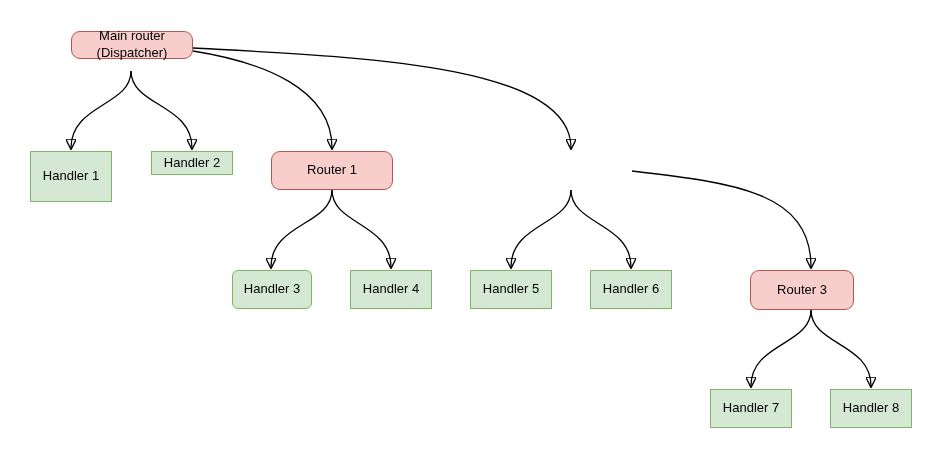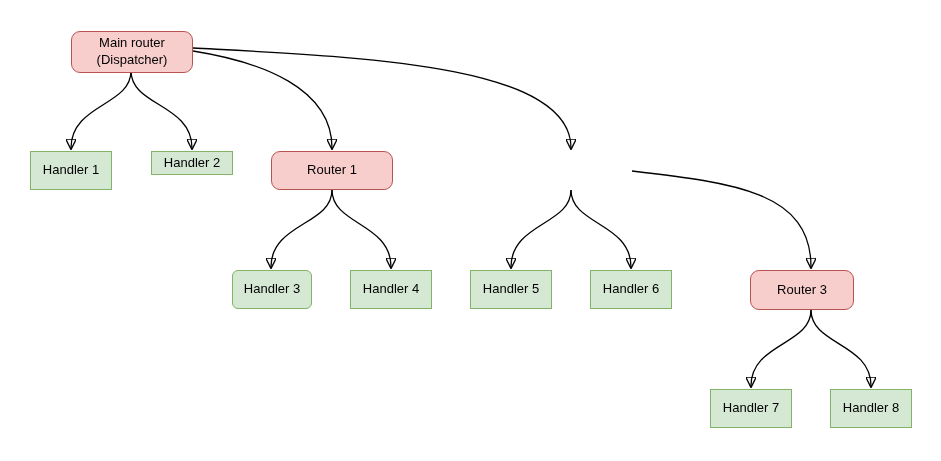--- a/index.html
+++ b/index.html
@@ -47,24 +47,24 @@
     <path d="M193,48 C360,57 571,64 571,148" marker-end="url(#arrow)"></path>
     <path d="M332,190 C332,225 271,223 271,267" marker-end="url(#arrow)"></path>
     <path d="M332,190 C332,225 391,223 391,267" marker-end="url(#arrow)"></path>
     <path d="M571,190 C571,225 511,223 511,267" marker-end="url(#arrow)"></path>
     <path d="M571,190 C571,225 631,223 631,267" marker-end="url(#arrow)"></path>
     <path d="M632,171 C735,183 811,192 811,267" marker-end="url(#arrow)"></path>
     <path d="M811,310 C811,345 751,343 751,386" marker-end="url(#arrow)"></path>
     <path d="M811,310 C811,345 871,343 871,386" marker-end="url(#arrow)"></path>
   </svg>
 
-  <div class="node router" style="left:71px;top:31px;width:122px;height:42px;">Main router
+  <div class="node router" style="left:71px;top:31px;width:122px;height:28px;">Main router
 (Dispatcher)</div>
 
-  <div class="node handler" style="left:30px;top:151px;width:82px;height:39px;">Handler 1</div>
+  <div class="node handler" style="left:30px;top:151px;width:82px;height:51px;">Handler 1</div>
 
   <div class="node handler" style="left:151px;top:151px;width:82px;height:24px;">Handler 2</div>
 
   <div class="node router" style="left:271px;top:151px;width:122px;height:39px;">Router 1</div>
 
 
   <div class="node handler" style="left:232px;top:270px;width:80px;height:39px;border-radius:6px;">Handler 3</div>
 
   <div class="node handler" style="left:350px;top:270px;width:82px;height:39px;">Handler 4</div>
 

